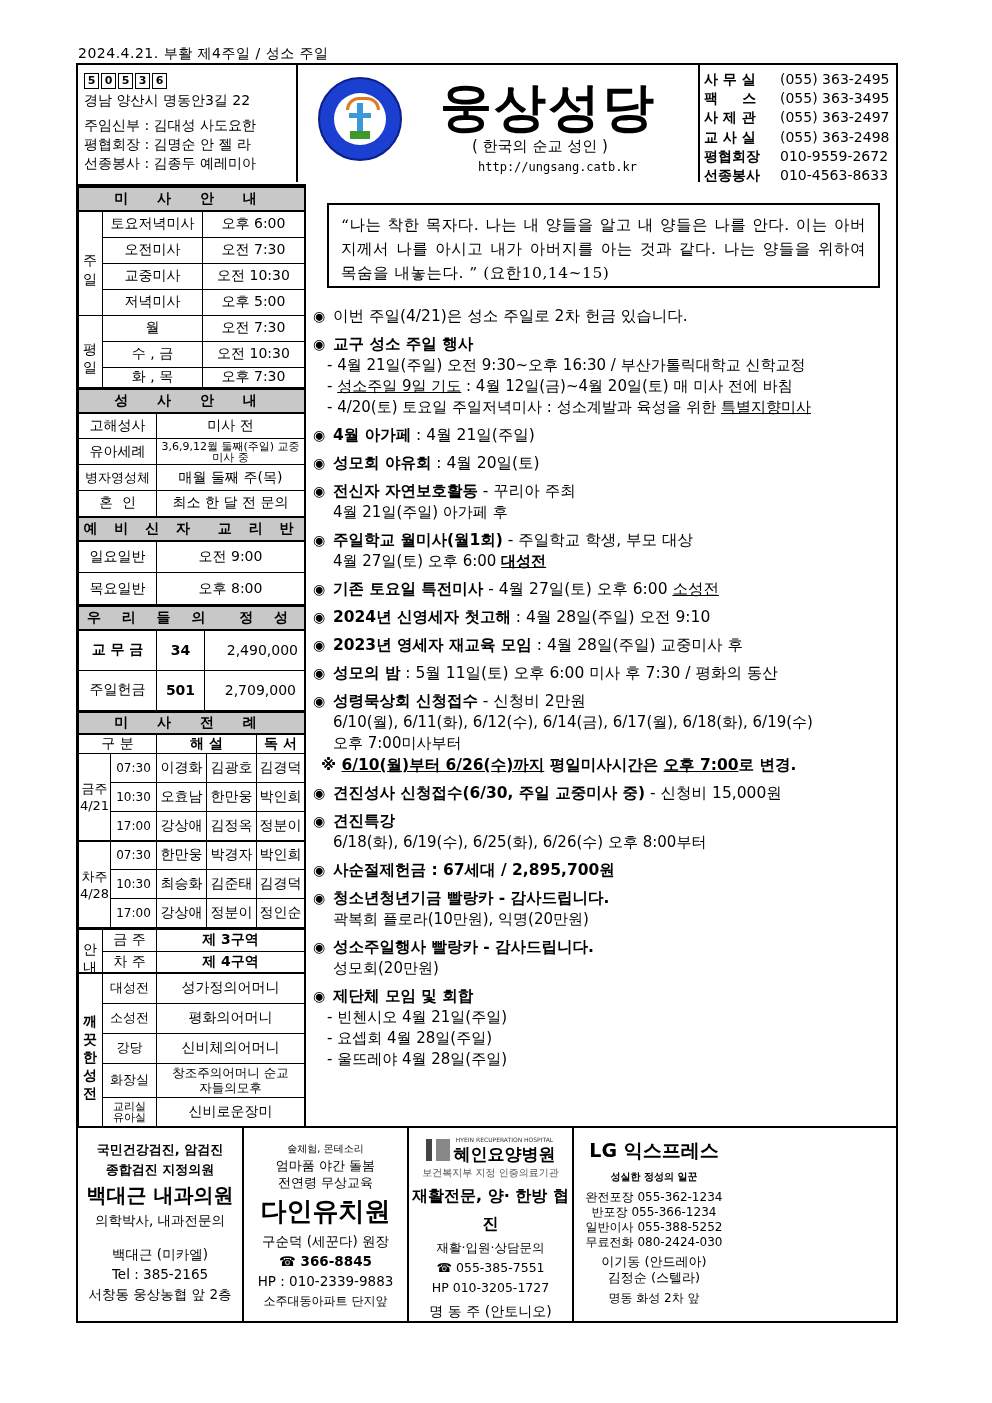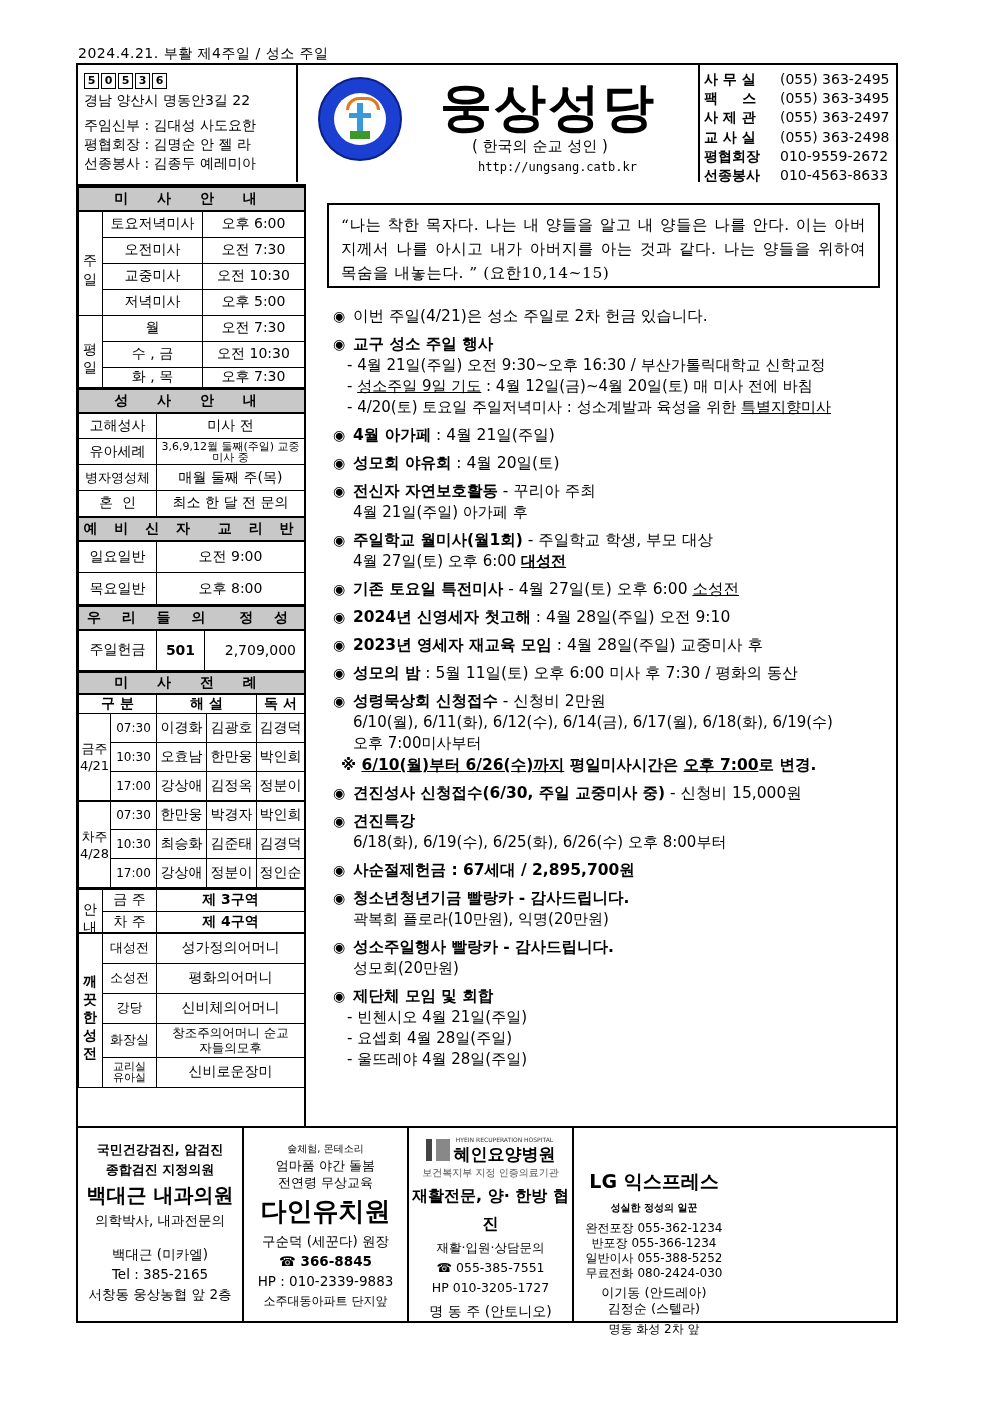--- a/index.html
+++ b/index.html
@@ -29,30 +29,30 @@
   
   .lcol { left:78px; top:184px; width:226px; border-top:2px solid #000; }
   .lcol table { border-collapse:collapse; width:226px; table-layout:fixed; }
   .lcol td { border:1px solid #000; text-align:center; font-size:14px; padding:0; }
   .sec { background:#c8c8c8; font-weight:bold; letter-spacing:12px; font-size:15px; border-top:2px solid #000 !important; border-bottom:2px solid #000 !important; }
   .vert { writing-mode:vertical-rl; text-orientation:upright; font-size:15px; letter-spacing:4px; }
   .divider { left:304px; top:184px; width:2px; height:942px; background:#000; }
   
   .quote { left:327px; top:203px; width:553px; height:85px; border:2px solid #000; box-sizing:border-box; padding:8px 12px; font-family:"DejaVu Serif", serif; font-size:15.5px; line-height:24px; text-align:justify; letter-spacing:0.5px; }
   .news { left:313px; top:305px; width:585px; font-size:15.5px; }
-  .item { margin-bottom:6px; line-height:22px;margin-left:20px; }
+  .item { margin-bottom:6px; line-height:22px; }
   .item .bul { display:inline-block; width:20px; font-size:14px; }
   .item .head { font-weight:bold; }
   .sub { padding-left:20px; line-height:21px; font-size:15px; }
   .dash { padding-left:14px; line-height:21px; font-size:15px; }
   .u { text-decoration:underline; }
   
   .foot { left:78px; top:1126px; width:818px; height:195px; border-top:2px solid #000; display:flex; }
   .fcell { border-right:2px solid #000; text-align:center; box-sizing:border-box; font-size:13.5px; line-height:20px; padding-top:12px; }
-  .fcell:last-child { border-right:none;margin-top:31px; }
+  .fcell:last-child { border-right:none; }
 </style>
 </head>
 <body>
 
 <div class="abs topline">2024.4.21. 부활 제4주일 / 성소 주일</div>
 
 <div class="abs frame"></div>
 
 <div class="abs hdr-left">
   <div class="zip">
@@ -194,20 +194,25 @@
     </table>
   <table>
     <colgroup>
         <col style="width:78px">
         <col style="width:48px">
         <col style="width:100px">
       </colgroup>
     <tbody>
         <tr style="height:24px">
           <td colspan="3" class="sec" style="letter-spacing:8px;white-space:pre">우 리 들 의  정 성</td>
+        </tr>
+    <tr style="height:40px">
+          <td style="font-weight:bold">교 무 금</td>
+          <td style="font-weight:bold">34</td>
+          <td style="text-align:right;padding-right:6px">2,490,000</td>
         </tr>
     <tr style="height:40px">
           <td>주일헌금</td>
           <td style="font-weight:bold">501</td>
           <td style="text-align:right;padding-right:8px">2,709,000</td>
         </tr>
   </tbody>
     </table>
   <table style="font-size:13px">
     <colgroup>
@@ -215,21 +220,21 @@
         <col style="width:46px">
         <col style="width:50px">
         <col style="width:50px">
         <col style="width:48px">
       </colgroup>
     <tbody>
         <tr style="height:22px">
           <td colspan="5" class="sec">미 사 전 례</td>
         </tr>
     <tr style="height:20px">
-          <td colspan="2" style="font-weight:bold">구 분</td>
+          <td colspan="2" style="font-weight:normal">구 분</td>
           <td colspan="2" style="font-weight:bold">해 설</td>
           <td style="font-weight:bold">독 서</td>
         </tr>
     <tr style="height:29px">
           <td rowspan="3" style="font-size:13px">금주 4/21</td>
           <td style="font-size:12px">07:30</td>
           <td>이경화</td>
           <td>김광호</td>
           <td>김경덕</td>
         </tr>

